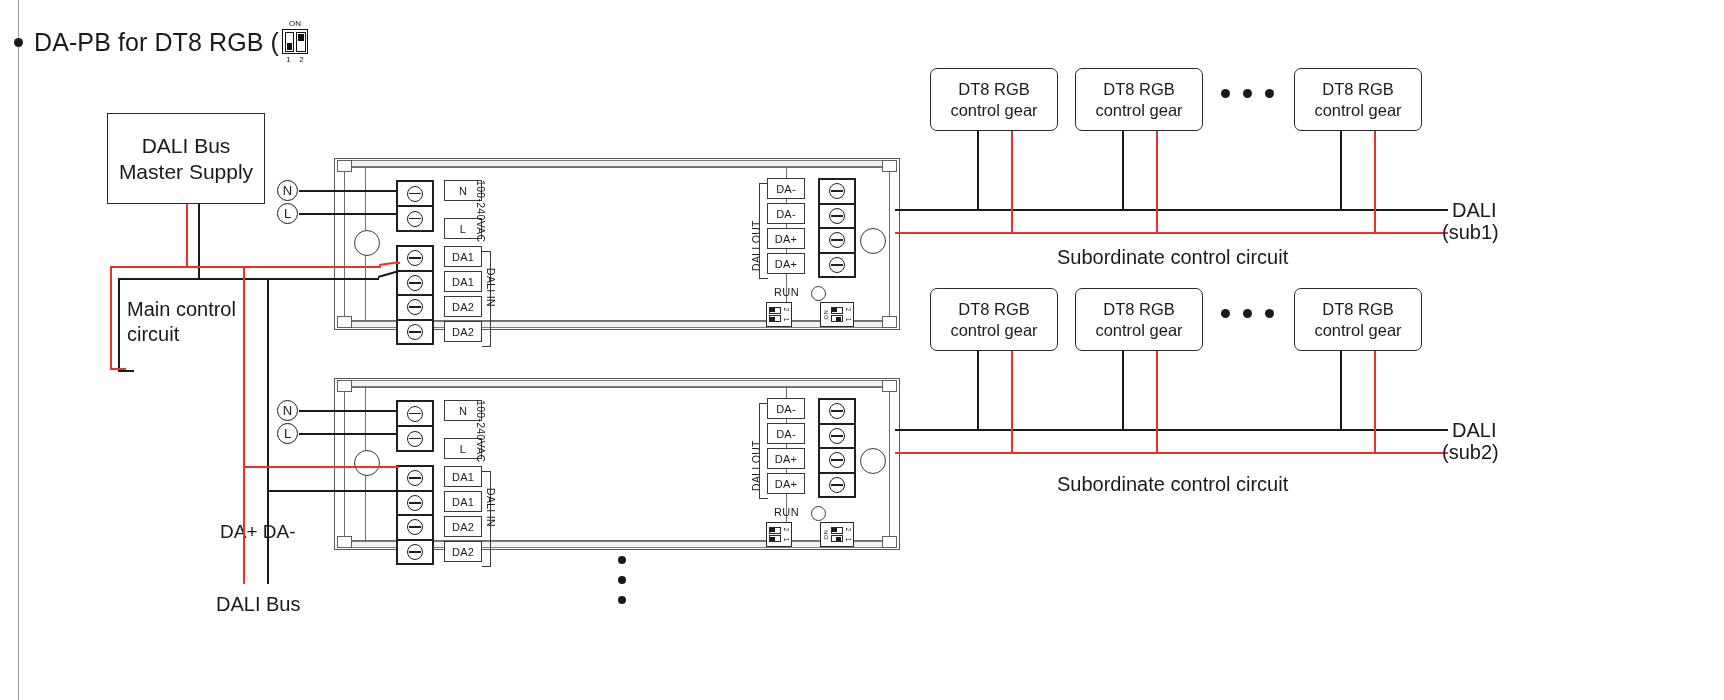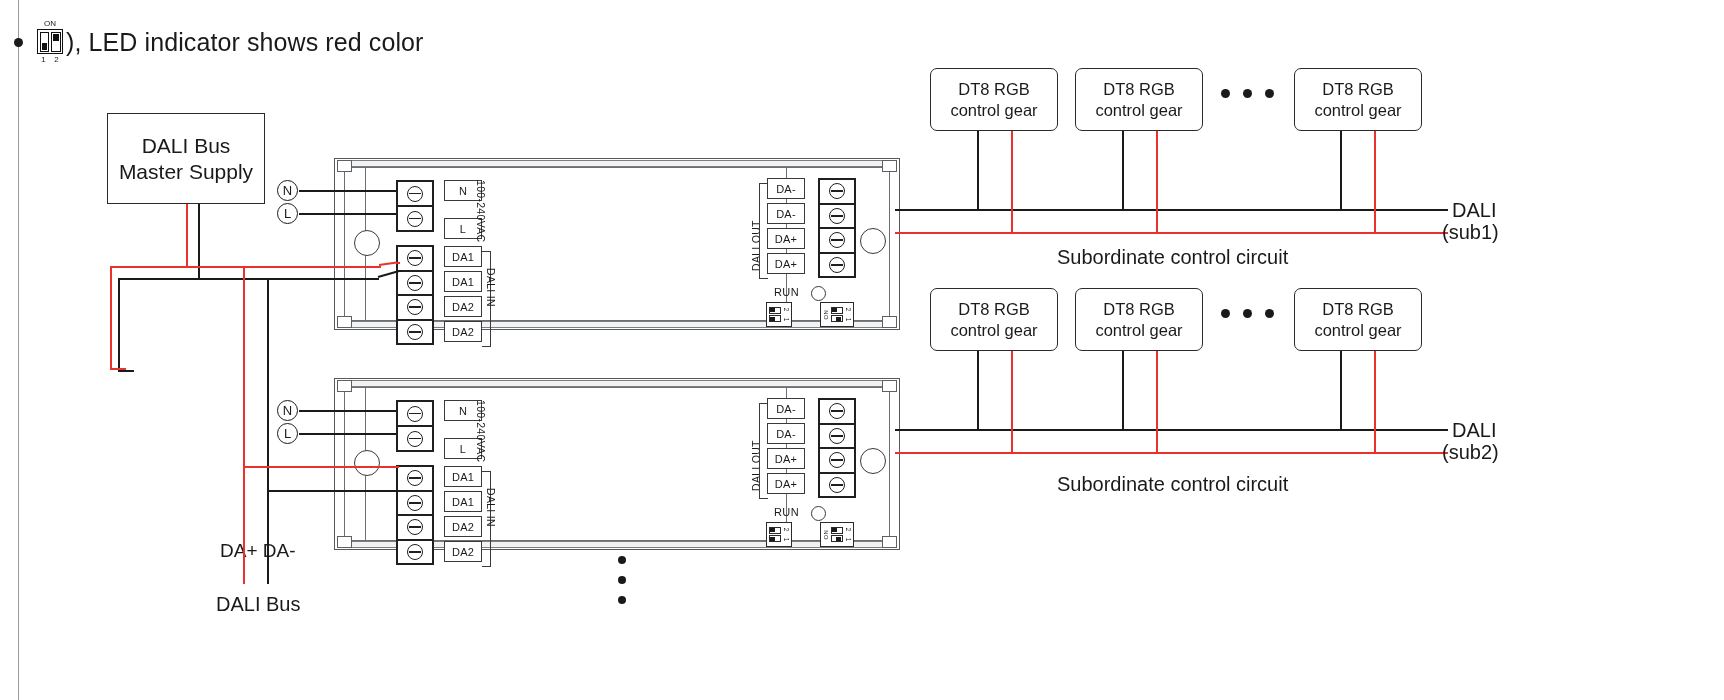--- a/index.html
+++ b/index.html
@@ -321,47 +321,51 @@
 </style>
 </head>
 <body>
 
 <div id="page">
 
   <div class="page-rule"></div>
 
   <div class="heading">
     <span class="bullet"></span>
+    <span class="txt">DA-PB for DT8 RGB (</span>
     <span class="dip-inline">
       <span class="dip-on">ON</span>
       <span class="dip-body">
         <span class="dip-cell">
             <i class="dip-knob down"></i>
           </span>
         <span class="dip-cell">
             <i class="dip-knob up"></i>
           </span>
       </span>
       <span class="dip-nums">
         <span>1</span>
         <span>2</span>
       </span>
     </span>
-    <span class="txt">), LED indicator shows red color</span>
   </div>
 
   <div class="box box-psu">
     <span class="l">DALI Bus</span>
     <span class="l">Master Supply</span>
   </div>
 
 
+  <div class="lbl" style="left:127px; top:297px;">
+    <span>Main control</span><br>
+    <span>circuit</span>
+  </div>
 
   <div class="lbl" style="left:216px; top:592px;">DALI Bus</div>
-  <div class="lbl small" style="left:220px; top:539px;">DA+ DA-</div>
+  <div class="lbl small" style="left:220px; top:520px;">DA+ DA-</div>
 
   <div class="w wr vb" style="left:186px; top:204px; height:62px;"></div>
   <div class="w wb vb" style="left:198px; top:204px; height:74px;"></div>
 
   <div class="w wr hb" style="left:110px; top:266px; width:290px;"></div>
 
   <div class="w wb hb" style="left:118px; top:278px; width:272px;"></div>
 
   <div class="w wr vb" style="left:110px; top:266px; height:102px;"></div>
   <div class="w wb vb" style="left:118px; top:278px; height:92px;"></div>

